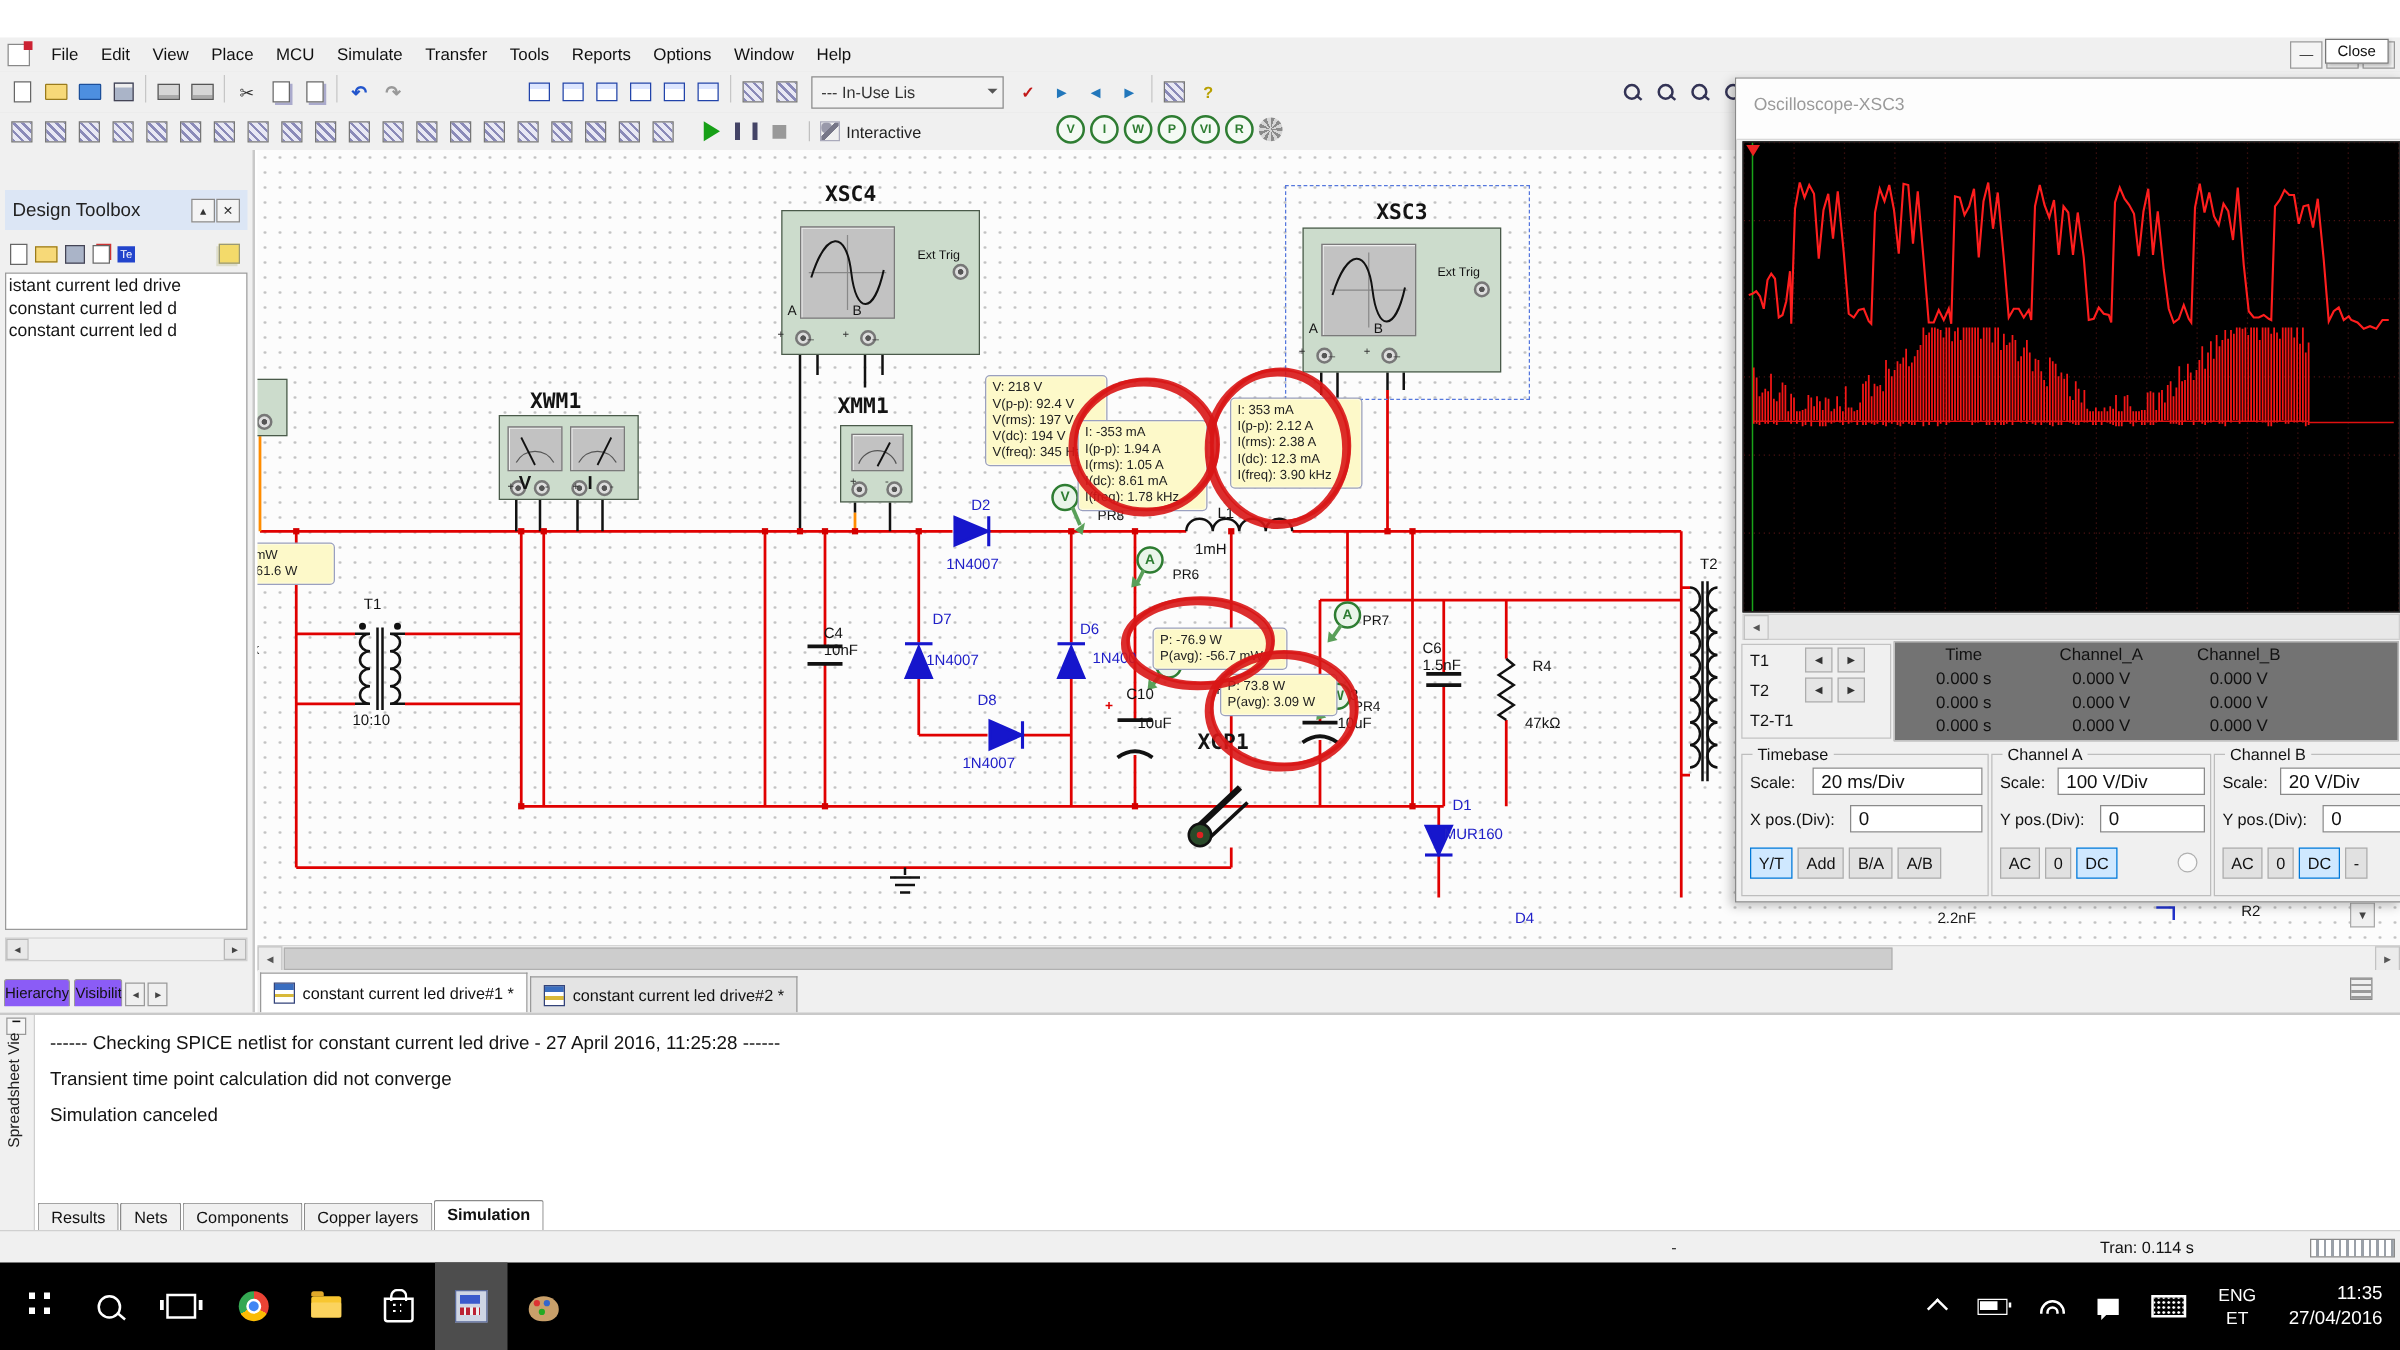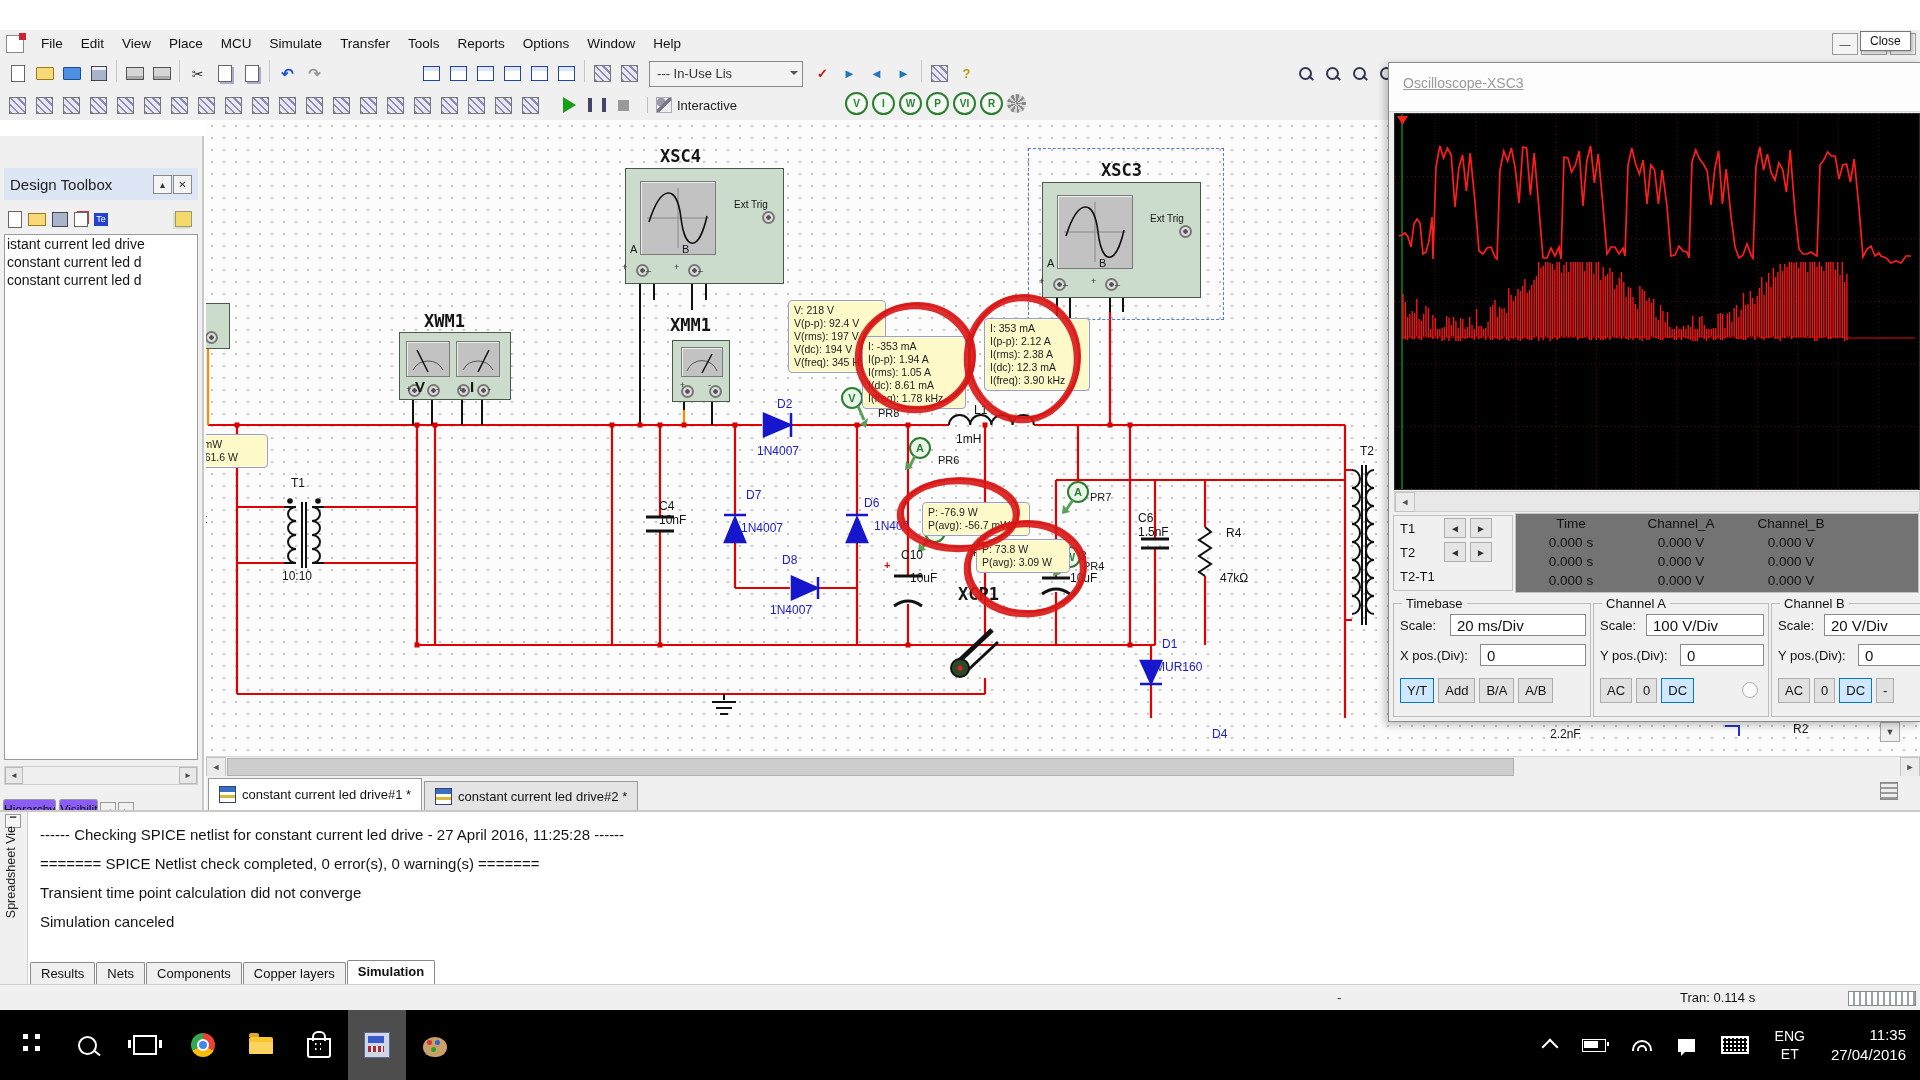--- a/index.html
+++ b/index.html
@@ -50,21 +50,21 @@
   #pause-btn i{display:block;width:10px;height:14px;border-left:4px solid #446;border-right:4px solid #446;}
   #stop-btn i{display:block;width:11px;height:11px;background:#999;}
   #interactive-chip{display:flex;align-items:center;margin-left:10px;border-left:1px solid #c0c0c0;padding-left:8px;}
   #interactive-chip .wr{width:14px;height:14px;margin-right:5px;background:linear-gradient(135deg,transparent 40%,#778 40% 60%,transparent 60%),radial-gradient(circle at 30% 30%,#99a 4px,transparent 5px);border:1px solid #aab;}
   #interactive-chip span{font-size:13px;color:#222;}
   #probegroup{position:absolute;left:845px;top:92px;display:flex;align-items:center;gap:4px;}
   .probe-ti{width:19px;height:19px;border-radius:50%;border:2px solid #2e7d32;color:#2e7d32;font-size:10px;font-weight:bold;display:flex;align-items:center;justify-content:center;background:#f4faf4;}
   .gear-ti{width:19px;height:19px;border-radius:50%;background:conic-gradient(#8a8a8a 0 20deg,#d5d5d5 20deg 40deg,#8a8a8a 40deg 60deg,#d5d5d5 60deg 80deg,#8a8a8a 80deg 100deg,#d5d5d5 100deg 120deg,#8a8a8a 120deg 140deg,#d5d5d5 140deg 160deg,#8a8a8a 160deg 180deg,#d5d5d5 180deg 200deg,#8a8a8a 200deg 220deg,#d5d5d5 220deg 240deg,#8a8a8a 240deg 260deg,#d5d5d5 260deg 280deg,#8a8a8a 280deg 300deg,#d5d5d5 300deg 320deg,#8a8a8a 320deg 340deg,#d5d5d5 340deg);}
   #zoomgroup{position:absolute;left:1292px;top:60px;display:flex;}
   
-  #dtpanel{left:0;top:136px;width:202px;height:690px;background:#f0f0f0;border-right:2px solid #c9c9c9;}
+  #dtpanel{left:0;top:120px;width:202px;height:690px;background:#f0f0f0;border-right:2px solid #c9c9c9;}
   #dt-header{position:absolute;left:4px;top:32px;width:194px;height:32px;background:#dce6f5;display:flex;align-items:center;}
   #dt-header span{font-size:15px;padding-left:6px;color:#222;}
   .dthb{position:absolute;top:7px;width:17px;height:17px;border:1px solid #8a8a8a;background:#f4f4f4;font-size:10px;display:flex;align-items:center;justify-content:center;color:#333;}
   #dt-toolbar{position:absolute;left:4px;top:70px;width:194px;height:26px;display:flex;align-items:center;gap:6px;padding-left:4px;box-sizing:border-box;}
   #dt-tree{position:absolute;left:4px;top:98px;width:192px;height:524px;background:#fff;border:1px solid #9a9a9a;overflow:hidden;}
   .dt-item{font-size:14px;white-space:nowrap;padding:1px 0 1px 2px;color:#151515;}
   #dt-hscroll{position:absolute;left:4px;top:630px;width:192px;height:17px;background:#f0f0f0;border:1px solid #d0d0d0;display:flex;}
   #dt-tabs{position:absolute;left:0px;top:655px;width:202px;height:30px;display:flex;align-items:flex-end;}
   .dt-tab{font-size:12px;border:1px solid #9a9a9a;border-bottom:none;background:#8b5cf6;padding:3px 0 4px;margin-left:3px;border-radius:3px 3px 0 0;white-space:nowrap;overflow:hidden;}
   .spinb{width:14px;height:17px;border:1px solid #9a9a9a;background:#f0f0f0;font-size:8px;display:flex;align-items:center;justify-content:center;margin-left:2px;color:#444;}
@@ -93,21 +93,21 @@
   #canv-hscroll{left:206px;top:756px;width:1714px;height:20px;background:#f0f0f0;border-top:1px solid #d5d5d5;display:flex;align-items:center;}
   .hsb{width:18px;height:18px;background:#ebebeb;border:1px solid #c2c2c2;font-size:9px;color:#555;display:flex;align-items:center;justify-content:center;}
   #hthumb{height:16px;background:#cdcdcd;border:1px solid #b0b0b0;margin:0 1px;}
   #doctabs{left:206px;top:776px;width:1714px;height:34px;background:#f0f0f0;display:flex;align-items:flex-end;border-bottom:1px solid #c9c9c9;}
   .dtab{height:28px;display:flex;align-items:center;padding:0 10px;border:1px solid #9a9a9a;border-bottom:none;background:#e4e4e4;font-size:13px;margin-right:2px;white-space:nowrap;}
   .dtab.active{background:#fff;height:31px;}
   .dtab .dicon{width:15px;height:15px;margin-right:6px;background:linear-gradient(#3a6ec0 0 5px,#fff 5px 8px,#d8b93a 8px 11px,#fff 11px);border:1px solid #33437a;}
   
   #scope{left:1388px;top:62px;width:532px;height:658px;background:#f0f0f0;border:1px solid #8a8a8a;box-shadow:-3px 3px 8px rgba(0,0,0,.25);z-index:50;}
   #scope-title{position:absolute;left:0;top:0;width:100%;height:48px;background:#fdfdfd;border-bottom:1px solid #d8d8d8;}
-  #scope-title span{position:absolute;left:14px;top:12px;font-size:14px;color:#9a9a9a;text-decoration:underline;}
+  #scope-title span{position:absolute;left:14px;top:12px;font-size:14px;color:#9a9a9a;}
   #scope-screen{position:absolute;left:5px;top:50px;width:524px;height:375px;background:#000;border:1px solid #2a2a2a;}
   #scope-scroll{position:absolute;left:5px;top:428px;width:524px;height:19px;background:#e8e8e8;border:1px solid #cfcfcf;display:flex;align-items:center;}
   #cursorbox{position:absolute;left:4px;top:452px;width:118px;height:74px;border:1px solid #c2c2c2;background:#f0f0f0;}
   .crow{display:flex;align-items:center;height:24px;padding-left:6px;font-size:13px;gap:4px;}
   .cbtn{width:20px;height:18px;border:1px solid #adadad;background:#e5e5e5;font-size:10px;display:flex;align-items:center;justify-content:center;color:#333;}
   #scopetable{position:absolute;left:126px;top:450px;width:402px;height:78px;background:#737373;border:1px solid #c2c2c2;font-size:13.5px;}
   #scopetable .throw{display:flex;height:19px;align-items:center;}
   #scopetable .thcell{width:110px;text-align:center;}
   .sgroup{position:absolute;border:1px solid #bdbdbd;background:#f0f0f0;}
   .sgroup .gt{position:absolute;left:8px;top:-8px;background:#f0f0f0;padding:0 4px;font-size:13px;}
@@ -831,21 +831,20 @@
     </div>
   </div>
 
   <div class="abs" id="sheet">
     <div id="sheet-strip">
       <div class="stripb" style="top:2px">▔</div>
       <div class="vt">Spreadsheet Vie</div>
     </div>
     <div id="sheet-msgs">
         <div class="msg">------ Checking SPICE netlist for constant current led drive - 27 April 2016, 11:25:28 ------</div>
-        <div class="msg">======= SPICE Netlist check completed, 0 error(s), 0 warning(s) =======</div>
         <div class="msg">Transient time point calculation did not converge</div>
         <div class="msg">Simulation canceled</div>
       </div>
     <div id="sheet-tabs">
         <div class="sheet-tab">Results</div>
         <div class="sheet-tab">Nets</div>
         <div class="sheet-tab">Components</div>
         <div class="sheet-tab">Copper layers</div>
         <div class="sheet-tab active">Simulation</div>
       </div>

